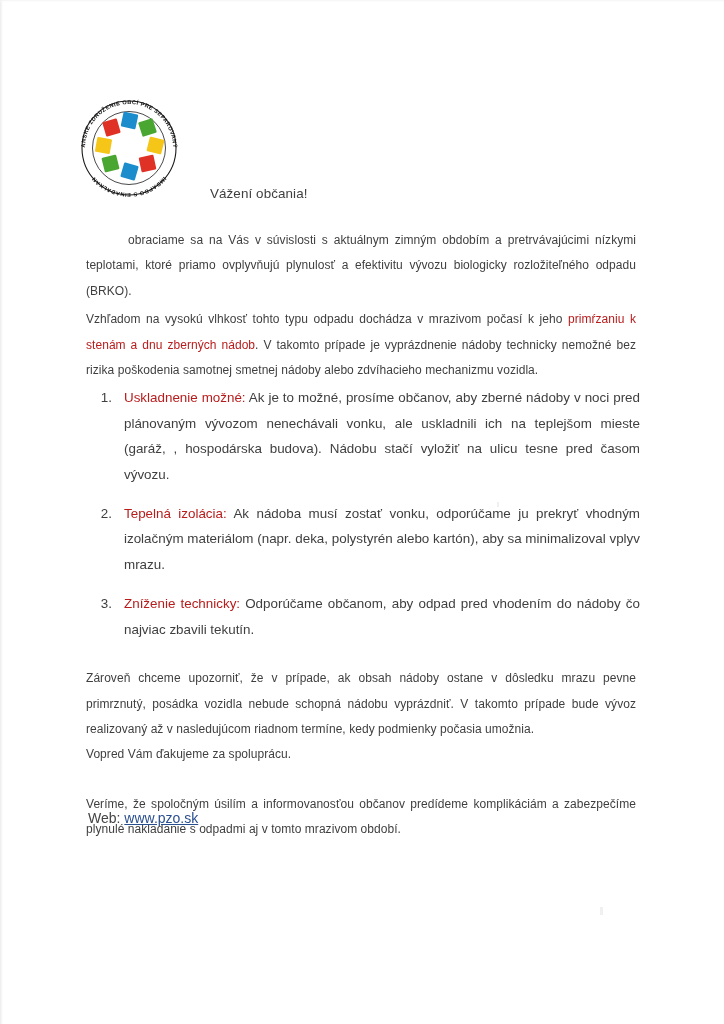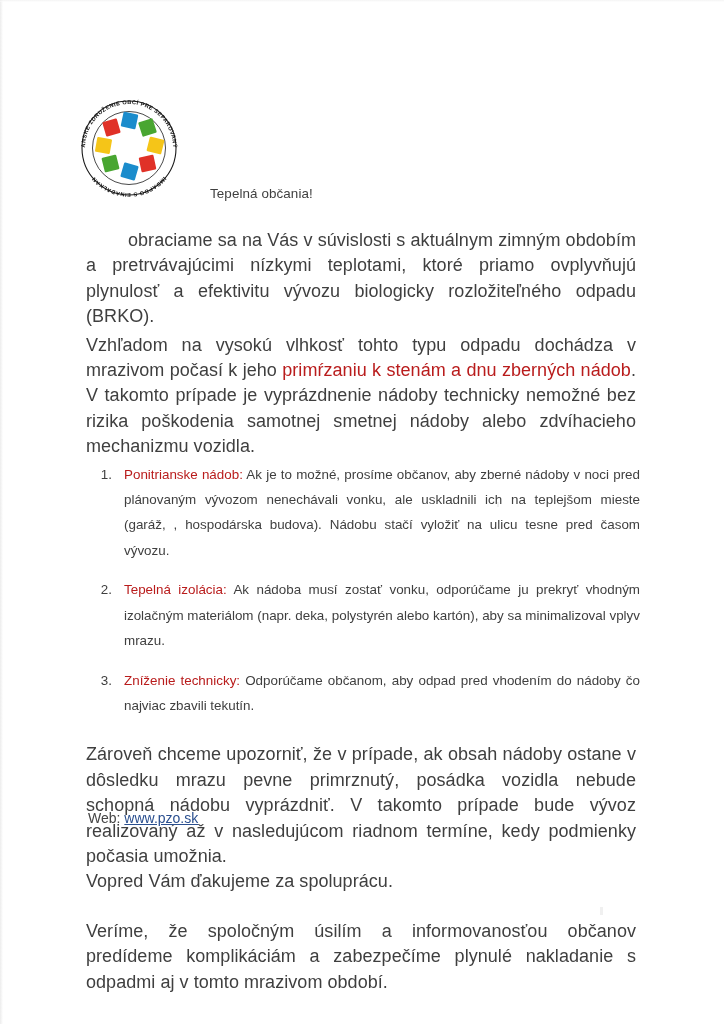--- a/index.html
+++ b/index.html
@@ -67,21 +67,21 @@
 
   .body-text {
     position: absolute;
     left: 86px;
     top: 228px;
     width: 554px;
   }
 
   p.para {
     margin: 0 4px 0 0;
-    font-size: 18px;
+    font-size: 12px;
     line-height: 25.4px;
     text-align: justify;
     text-justify: inter-word;
     color: #3f3f3f;
     letter-spacing: .05px;
   }
   p.para.indent { text-indent: 42px; }
   p.para.gap-sm { margin-top: 3px; }
   p.para.gap-lg { margin-top: 24px; }
 
@@ -171,32 +171,32 @@
         <rect x="72" y="42" width="15" height="15" rx="1.2" fill="#f5c518" transform="rotate(14 79.5 49.5)"></rect>
         <rect x="64" y="60" width="15" height="15" rx="1.2" fill="#e03127" transform="rotate(-12 71.5 67.5)"></rect>
         <rect x="46" y="68" width="15" height="15" rx="1.2" fill="#1b8ccc" transform="rotate(16 53.5 75.5)"></rect>
         <rect x="27" y="60" width="15" height="15" rx="1.2" fill="#49a631" transform="rotate(-14 34.5 67.5)"></rect>
         <rect x="20" y="42" width="15" height="15" rx="1.2" fill="#f5c518" transform="rotate(10 27.5 49.5)"></rect>
         <rect x="28" y="24" width="15" height="15" rx="1.2" fill="#e03127" transform="rotate(-16 35.5 31.5)"></rect>
       </g>
     </svg>
   </div>
 
-  <div class="salutation">Tepelná občania!</div>
+  <div class="salutation">Vážení občania!</div>
 
   <div class="body-text">
 
     <p class="para indent">obraciame sa na Vás v súvislosti s aktuálnym zimným obdobím a pretrvávajúcimi nízkymi teplotami, ktoré priamo ovplyvňujú plynulosť a efektivitu vývozu biologicky rozložiteľného odpadu (BRKO).</p>
 
     <p class="para gap-sm"><span>Vzhľadom na vysokú vlhkosť tohto typu odpadu dochádza v mrazivom počasí k jeho </span><b>primŕzaniu k stenám a dnu zberných nádob</b><span>. V takomto prípade je vyprázdnenie nádoby technicky nemožné bez rizika poškodenia samotnej smetnej nádoby alebo zdvíhacieho mechanizmu vozidla.</span></p>
 
 
     <ol class="reco">
       <li>
-        <span class="num">1.</span><b>Ponitrianske nádob:</b><span> Ak je to možné, prosíme občanov, aby zberné nádoby v noci pred plánovaným vývozom nenechávali vonku, ale uskladnili ich na teplejšom mieste (garáž, , hospodárska budova). Nádobu stačí vyložiť na ulicu tesne pred časom vývozu.</span>
+        <span class="num">1.</span><b>Uskladnenie možné:</b><span> Ak je to možné, prosíme občanov, aby zberné nádoby v noci pred plánovaným vývozom nenechávali vonku, ale uskladnili ich na teplejšom mieste (garáž, , hospodárska budova). Nádobu stačí vyložiť na ulicu tesne pred časom vývozu.</span>
       </li>
       <li>
         <span class="num">2.</span><b>Tepelná izolácia:</b><span> Ak nádoba musí zostať vonku, odporúčame ju prekryť vhodným izolačným materiálom (napr. deka, polystyrén alebo kartón), aby sa minimalizoval vplyv mrazu.</span>
       </li>
       <li>
         <span class="num">3.</span><b>Zníženie technicky:</b><span> Odporúčame občanom, aby odpad pred vhodením do nádoby čo najviac zbavili tekutín.</span>
       </li>
     </ol>
 
     <p class="para gap-lg">Zároveň chceme upozorniť, že v prípade, ak obsah nádoby ostane v dôsledku mrazu pevne primrznutý, posádka vozidla nebude schopná nádobu vyprázdniť. V takomto prípade bude vývoz realizovaný až v nasledujúcom riadnom termíne, kedy  podmienky počasia umožnia.</p>

